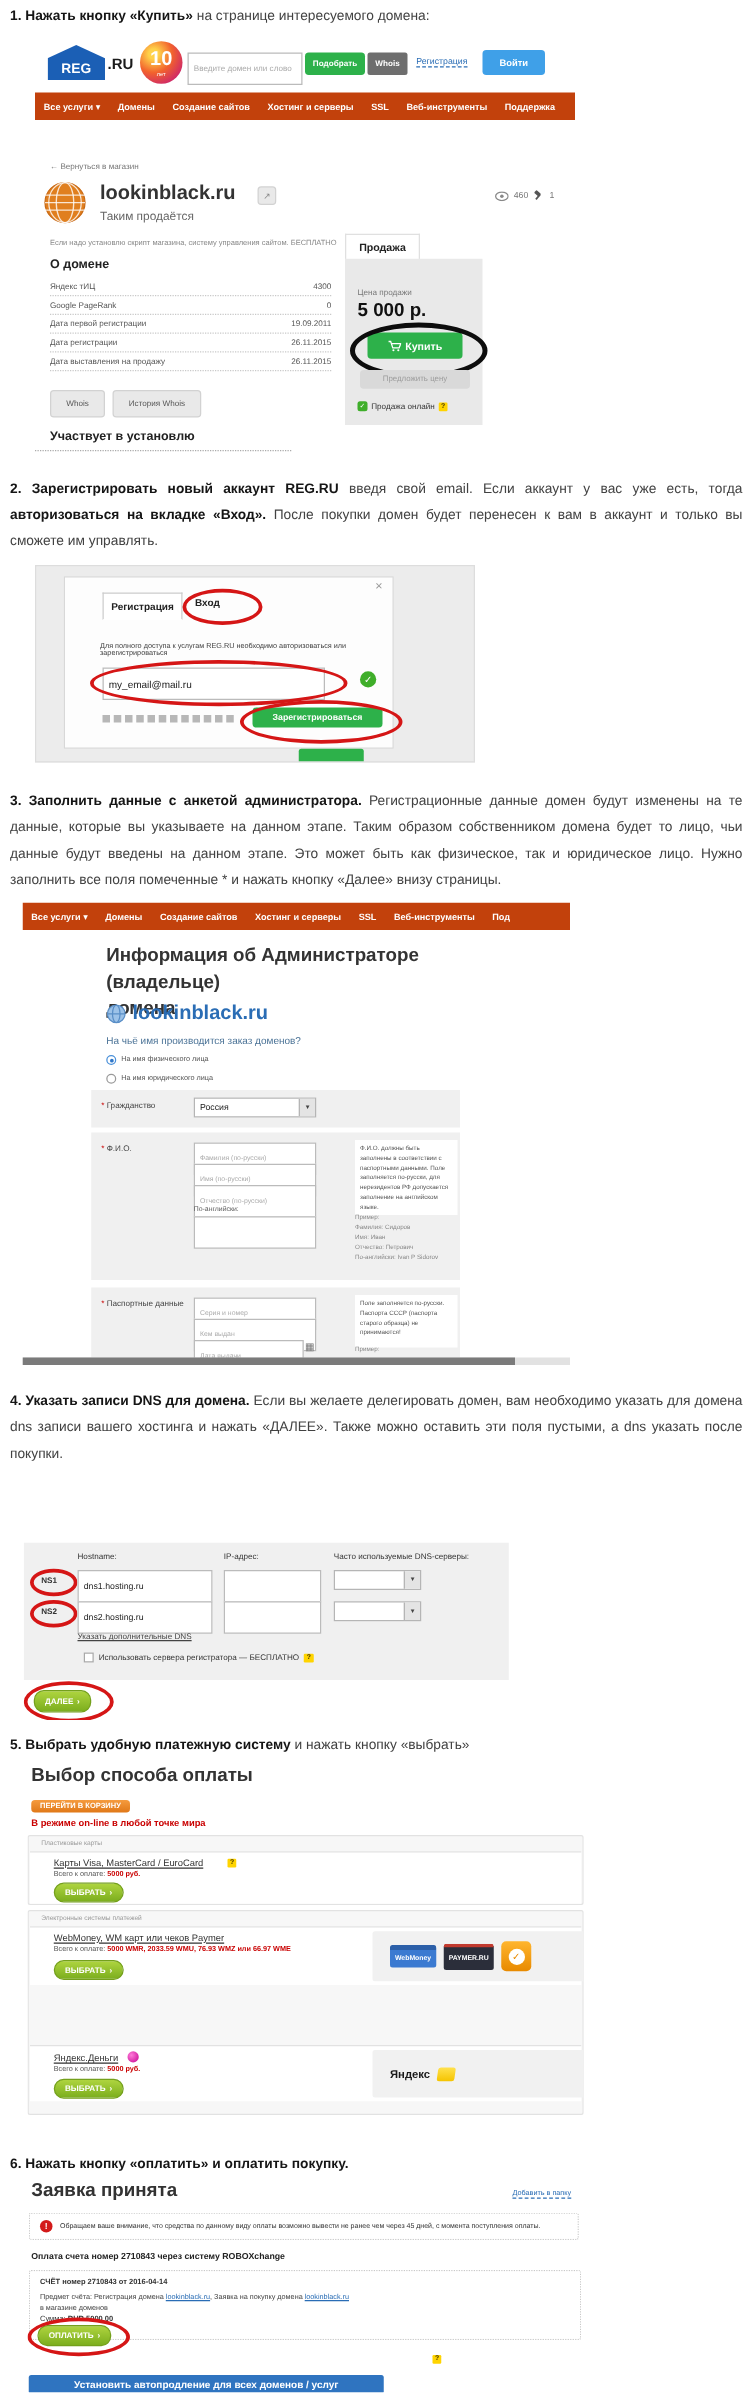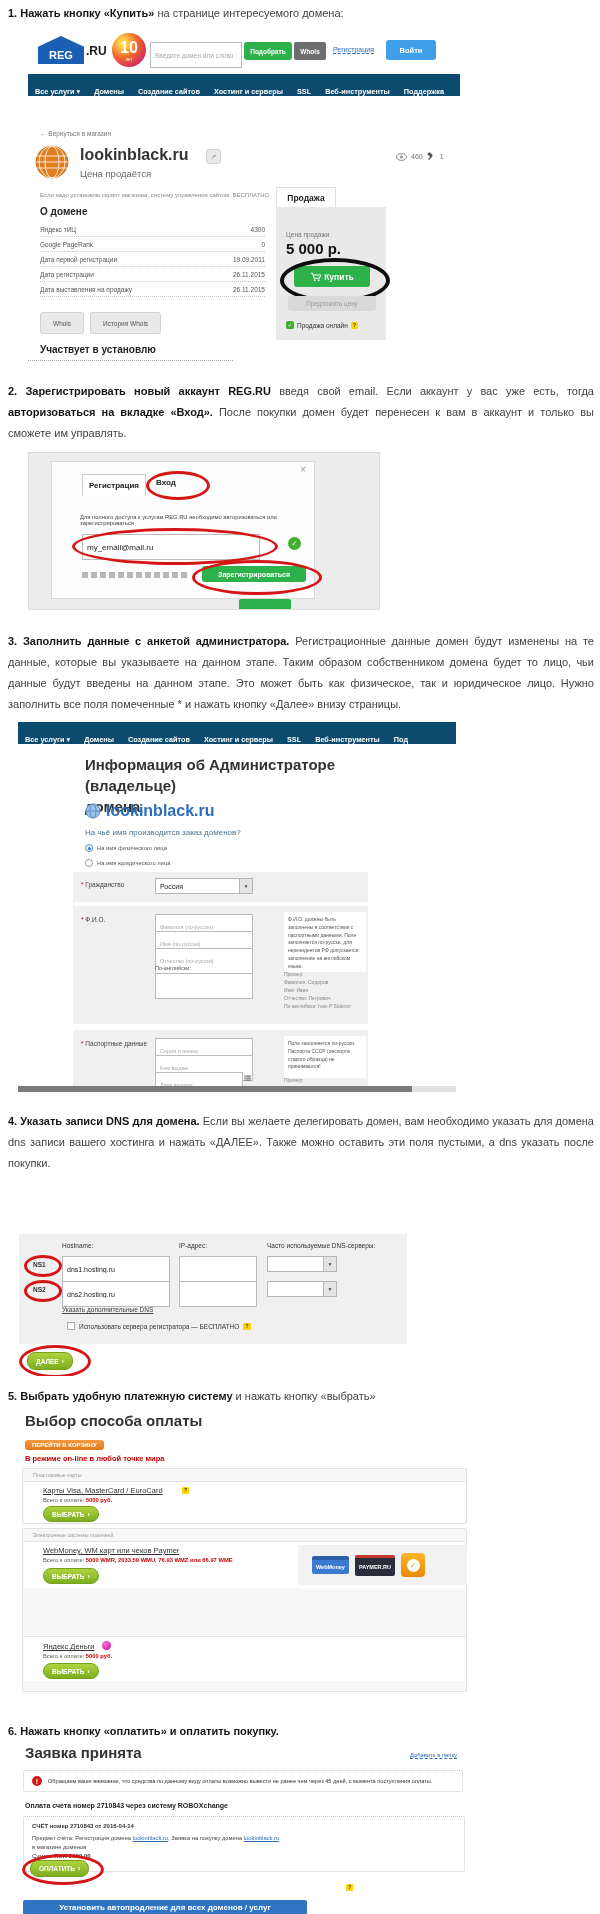--- a/index.html
+++ b/index.html
@@ -2,21 +2,21 @@
 <html><head>
 <meta charset="utf-8">
 <style>
   html,body{margin:0;padding:0}
   body{width:600px;height:1914px;position:relative;background:#fff;overflow:hidden;
        font-family:"Liberation Sans","DejaVu Sans",sans-serif;color:#333}
   .abs{position:absolute}
   .para{font-size:11px;line-height:21px;color:#424242;text-align:justify}
   .para b{color:#151515}
   .shot{position:absolute;overflow:hidden;background:#fff}
-  .navbar{background:#0c4a6e;display:flex;align-items:flex-end;color:#fff;font-weight:bold;white-space:nowrap}
+  .navbar{background:#c2410c;display:flex;align-items:center;color:#fff;font-weight:bold;white-space:nowrap}
   .navbar span{padding:0 7px;font-size:7.3px}
   .subbar{background:#ededed;display:flex;align-items:center}
   .sublink{font-size:6.3px;color:#666;margin-left:12px}
   .btn-green{background:#2db14a;color:#fff;font-weight:bold;border-radius:3px;display:flex;align-items:center;justify-content:center;gap:3px}
   .btn-blue{background:#3fa0e8;color:#fff;font-weight:bold;border-radius:3px;display:flex;align-items:center;justify-content:center}
   .btn-dark{background:#6e6e6e;color:#fff;font-weight:bold;border-radius:2px;display:flex;align-items:center;justify-content:center}
   .btn-gray{background:#e9e9e9;border:1px solid #d2d2d2;color:#555;border-radius:3px;display:inline-flex;align-items:center;justify-content:center}
   .btn-lime{background:linear-gradient(#aed43f,#7cae1e);border:1px solid #74a01c;color:#fff;font-weight:bold;border-radius:8px;
             display:inline-flex;align-items:center;gap:3px;font-size:6.5px;padding:2px 8px}
   .btn-orange{background:linear-gradient(#f59b3e,#e07818);color:#fff;font-weight:bold;border-radius:3px;
@@ -96,21 +96,21 @@
     <g stroke="#ffffff" stroke-opacity=".8" fill="none">
       <ellipse cx="18" cy="18" rx="7" ry="16"></ellipse>
         <ellipse cx="18" cy="18" rx="13" ry="16"></ellipse>
       <line x1="2" y1="12" x2="34" y2="12"></line>
         <line x1="2" y1="18" x2="34" y2="18"></line>
         <line x1="2" y1="24" x2="34" y2="24"></line>
     </g>
   </svg>
   <span class="abs" style="left:52px;top:116px;font-size:16px;font-weight:bold;color:#333">lookinblack.ru</span>
   <span class="abs btn-gray" style="left:178px;top:119px;width:13px;height:13px;font-size:7px;color:#888">↗</span>
-  <span class="abs" style="left:52px;top:138px;font-size:9.5px;color:#666">Цена продаётся</span>
+  <span class="abs" style="left:52px;top:138px;font-size:9.5px;color:#666">Таким продаётся</span>
   <div class="abs" style="left:368px;top:122px;display:flex;align-items:center;gap:4px;font-size:7px;color:#777">
     <svg width="11" height="8" viewBox="0 0 11 8">
         <ellipse cx="5.5" cy="4" rx="5" ry="3.4" fill="none" stroke="#888"></ellipse>
         <circle cx="5.5" cy="4" r="1.4" fill="#888"></circle>
       </svg>
     <span>460</span>
     <svg width="9" height="9" viewBox="0 0 9 9">
         <rect x="1" y="1" width="5" height="3" rx="1" fill="#555" transform="rotate(40 3 2)"></rect>
         <rect x="3.2" y="3.4" width="1.4" height="5" fill="#555" transform="rotate(40 4 5)"></rect>
       </svg>
@@ -376,20 +376,24 @@
     </div>
 
     <div class="payrow abs" style="left:1px;top:60px;width:441px;height:44px">
       <span class="abs link" style="left:19px;top:5px;font-size:7.5px;color:#333">Яндекс.Деньги</span>
       <span class="abs" style="left:78px;top:4px;width:9px;height:9px;border-radius:50%;background:radial-gradient(circle at 35% 35%,#ff7ad9,#c4008f)"></span>
       <span class="abs" style="left:19px;top:16px;font-size:5.8px;color:#555"><span>Всего к оплате:</span> <b class="red">5000 руб.</b></span>
       <div class="abs btn-lime" style="left:19px;top:26px;height:10px">
           <span>ВЫБРАТЬ</span>
           <span>›</span>
         </div>
+      <div class="logobox" style="left:274px;top:3px;width:162px;height:38px">
+        <b style="font-size:9px;color:#1a1a1a">Яндекс</b>
+        <span style="width:14px;height:11px;background:linear-gradient(#ffe14d,#f5c400);border-radius:2px;display:inline-block;transform:skewX(-8deg)"></span>
+      </div>
     </div>
 
   </div>
 </div>
 
 <div class="abs para" style="left:8px;top:1721px;width:586px">
   <b>6. Нажать кнопку «оплатить» и оплатить покупку.</b>
 </div>
 
 <div class="shot" style="left:22px;top:1742px;width:445px;height:172px">

